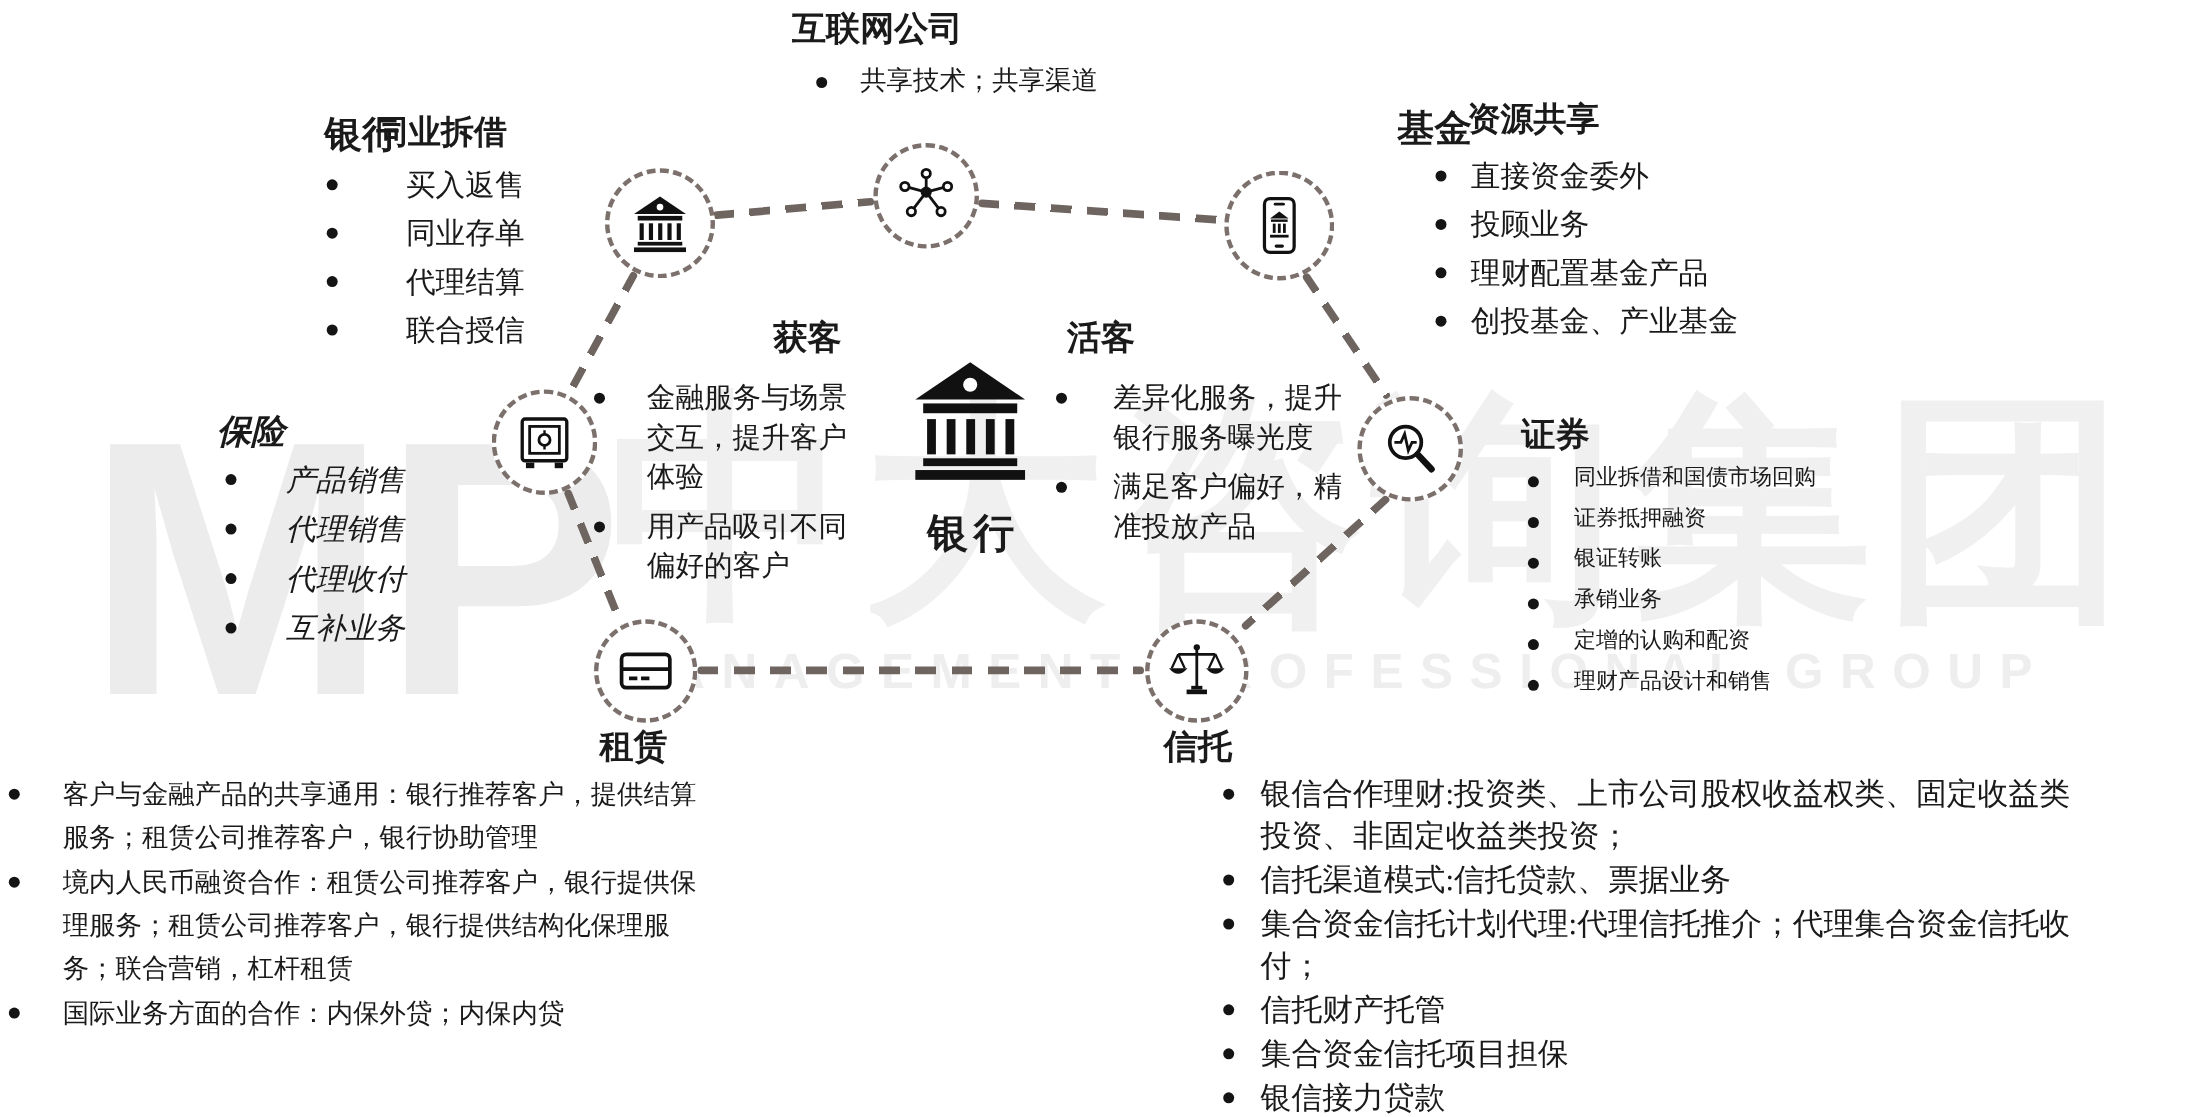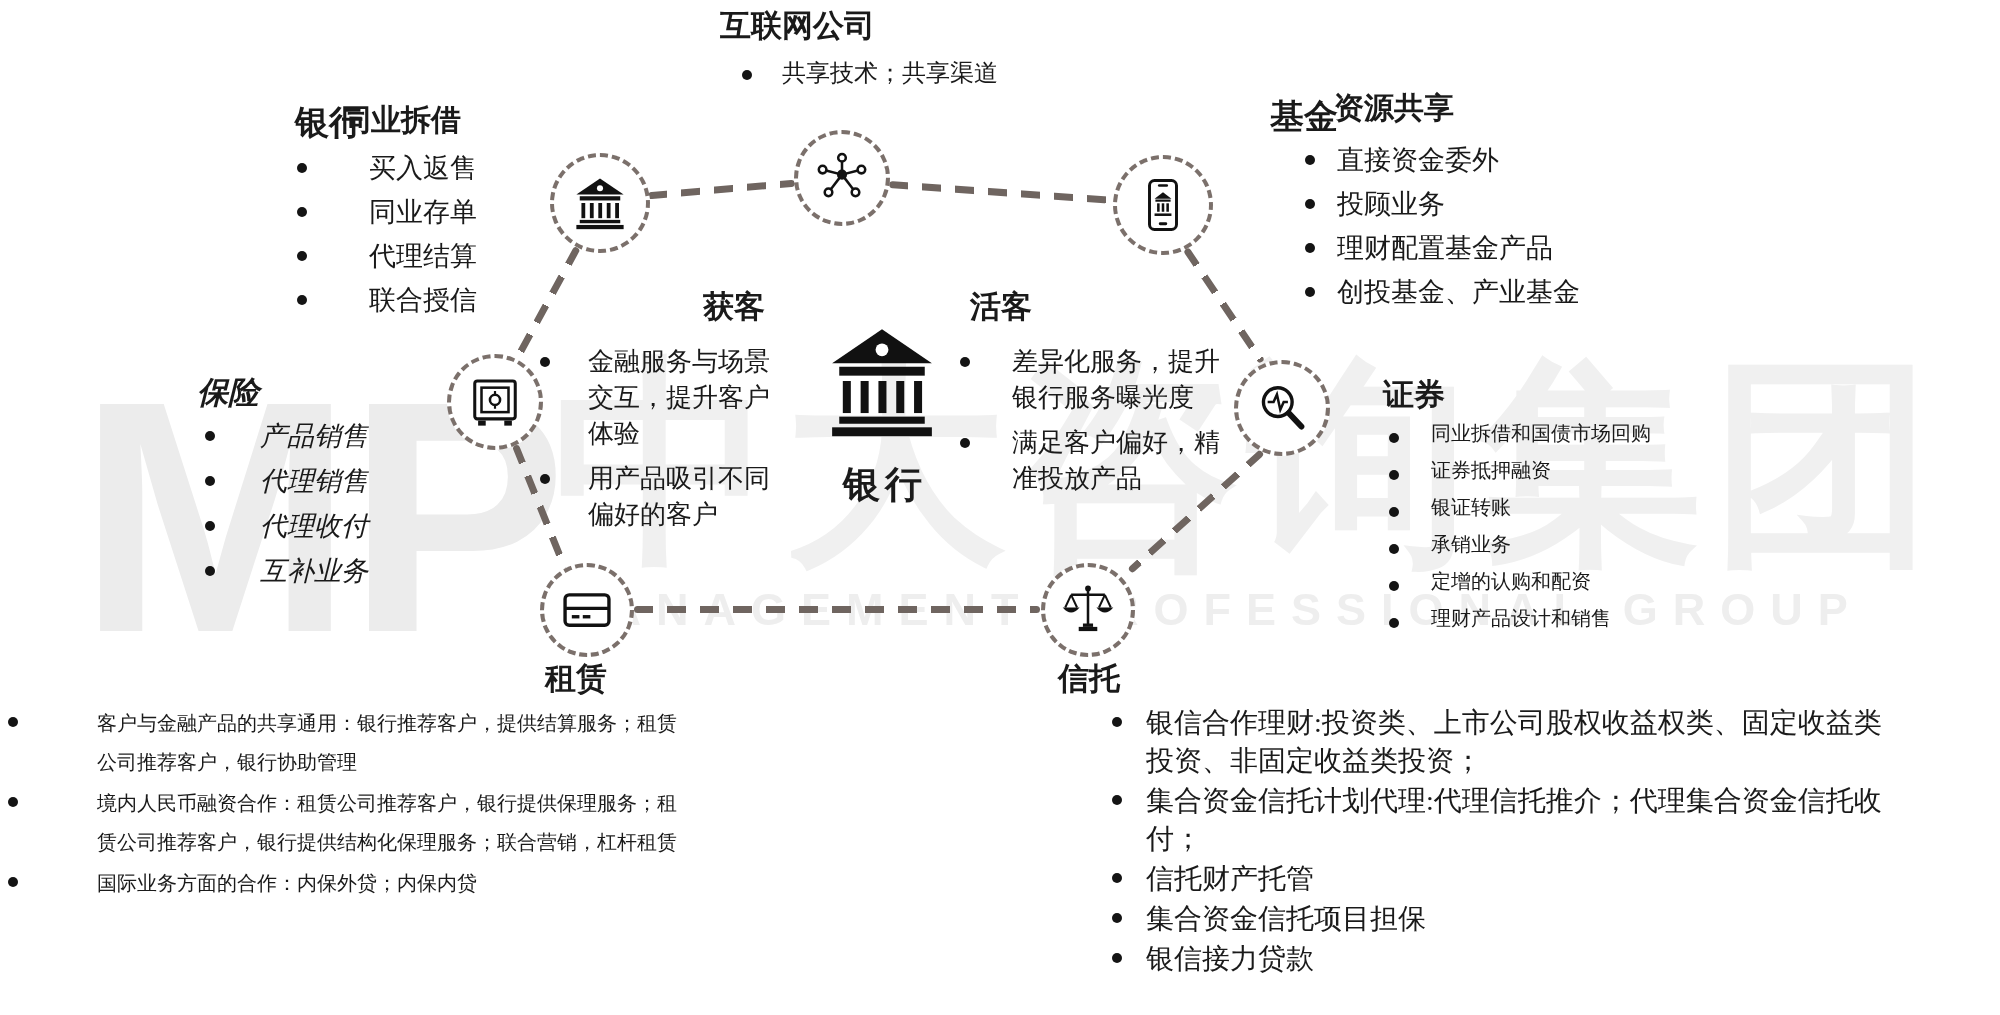--- a/index.html
+++ b/index.html
@@ -85,21 +85,21 @@
   #sec-activate-title{left:970px;top:286px;}
   #sec-activate{left:960px;top:344px;}
   #sec-activate li{margin-bottom:9px;}
   #sec-activate .dot{margin-right:42px;}
   #sec-activate .btext{font-size:26px;line-height:36px;width:214px;}
   
   #sec-leasing-title{left:545px;top:658px;}
   #sec-leasing{left:8px;top:704px;}
   #sec-leasing li{margin-bottom:2px;}
   #sec-leasing .dot{margin-right:39px;}
-  #sec-leasing .btext{font-size:20px;line-height:39px;width:580px;margin-left:40px;}
+  #sec-leasing .btext{font-size:24px;line-height:39px;width:580px;}
   
   #sec-trust-title{left:1058px;top:658px;}
   #sec-trust{left:1112px;top:704px;}
   #sec-trust li{margin-bottom:2px;}
   #sec-trust .dot{margin-right:24px;}
   #sec-trust .btext{font-size:28px;line-height:38px;width:740px;}
 </style>
 </head>
 <body>
 
@@ -388,20 +388,24 @@
 
   <div class="sec sec-title" id="sec-trust-title">信托</div>
   <div class="sec" id="sec-trust">
     <ul class="blist">
       <li>
           <span class="dot"></span>
           <span class="btext">银信合作理财:投资类、上市公司股权收益权类、固定收益类投资、非固定收益类投资；</span>
         </li>
       <li>
           <span class="dot"></span>
+          <span class="btext">信托渠道模式:信托贷款、票据业务</span>
+        </li>
+      <li>
+          <span class="dot"></span>
           <span class="btext">集合资金信托计划代理:代理信托推介；代理集合资金信托收付；</span>
         </li>
       <li>
           <span class="dot"></span>
           <span class="btext">信托财产托管</span>
         </li>
       <li>
           <span class="dot"></span>
           <span class="btext">集合资金信托项目担保</span>
         </li>

